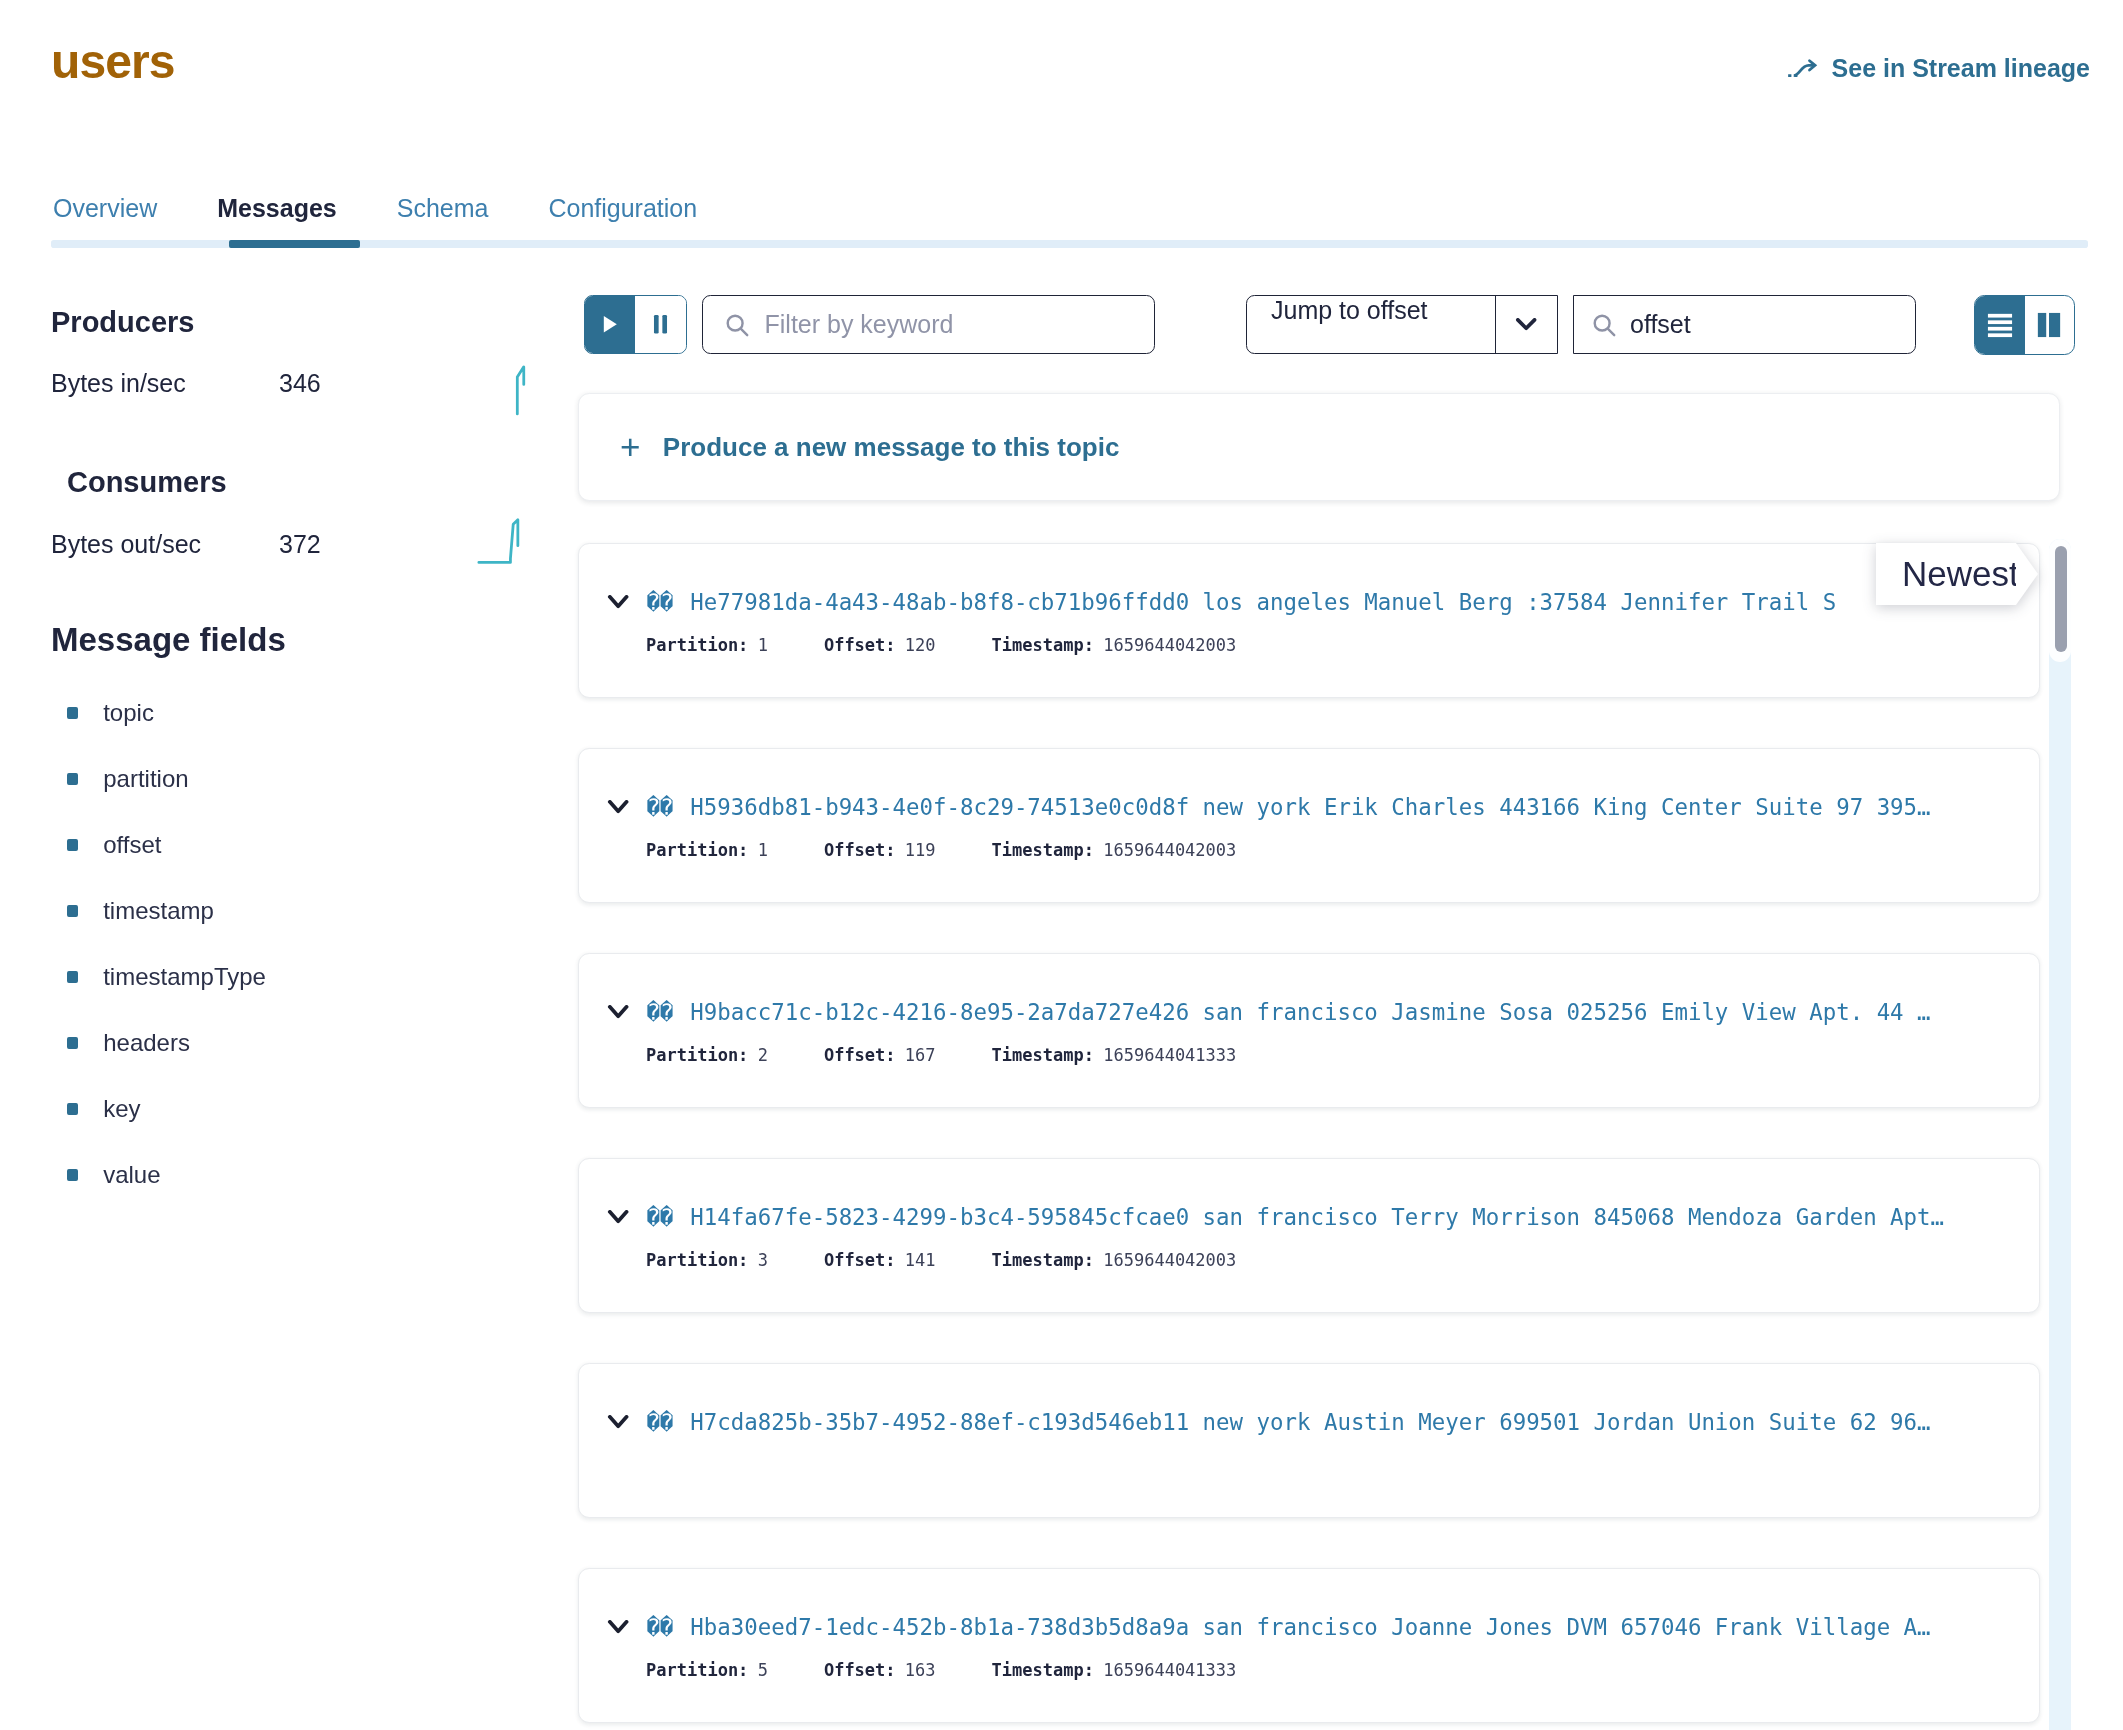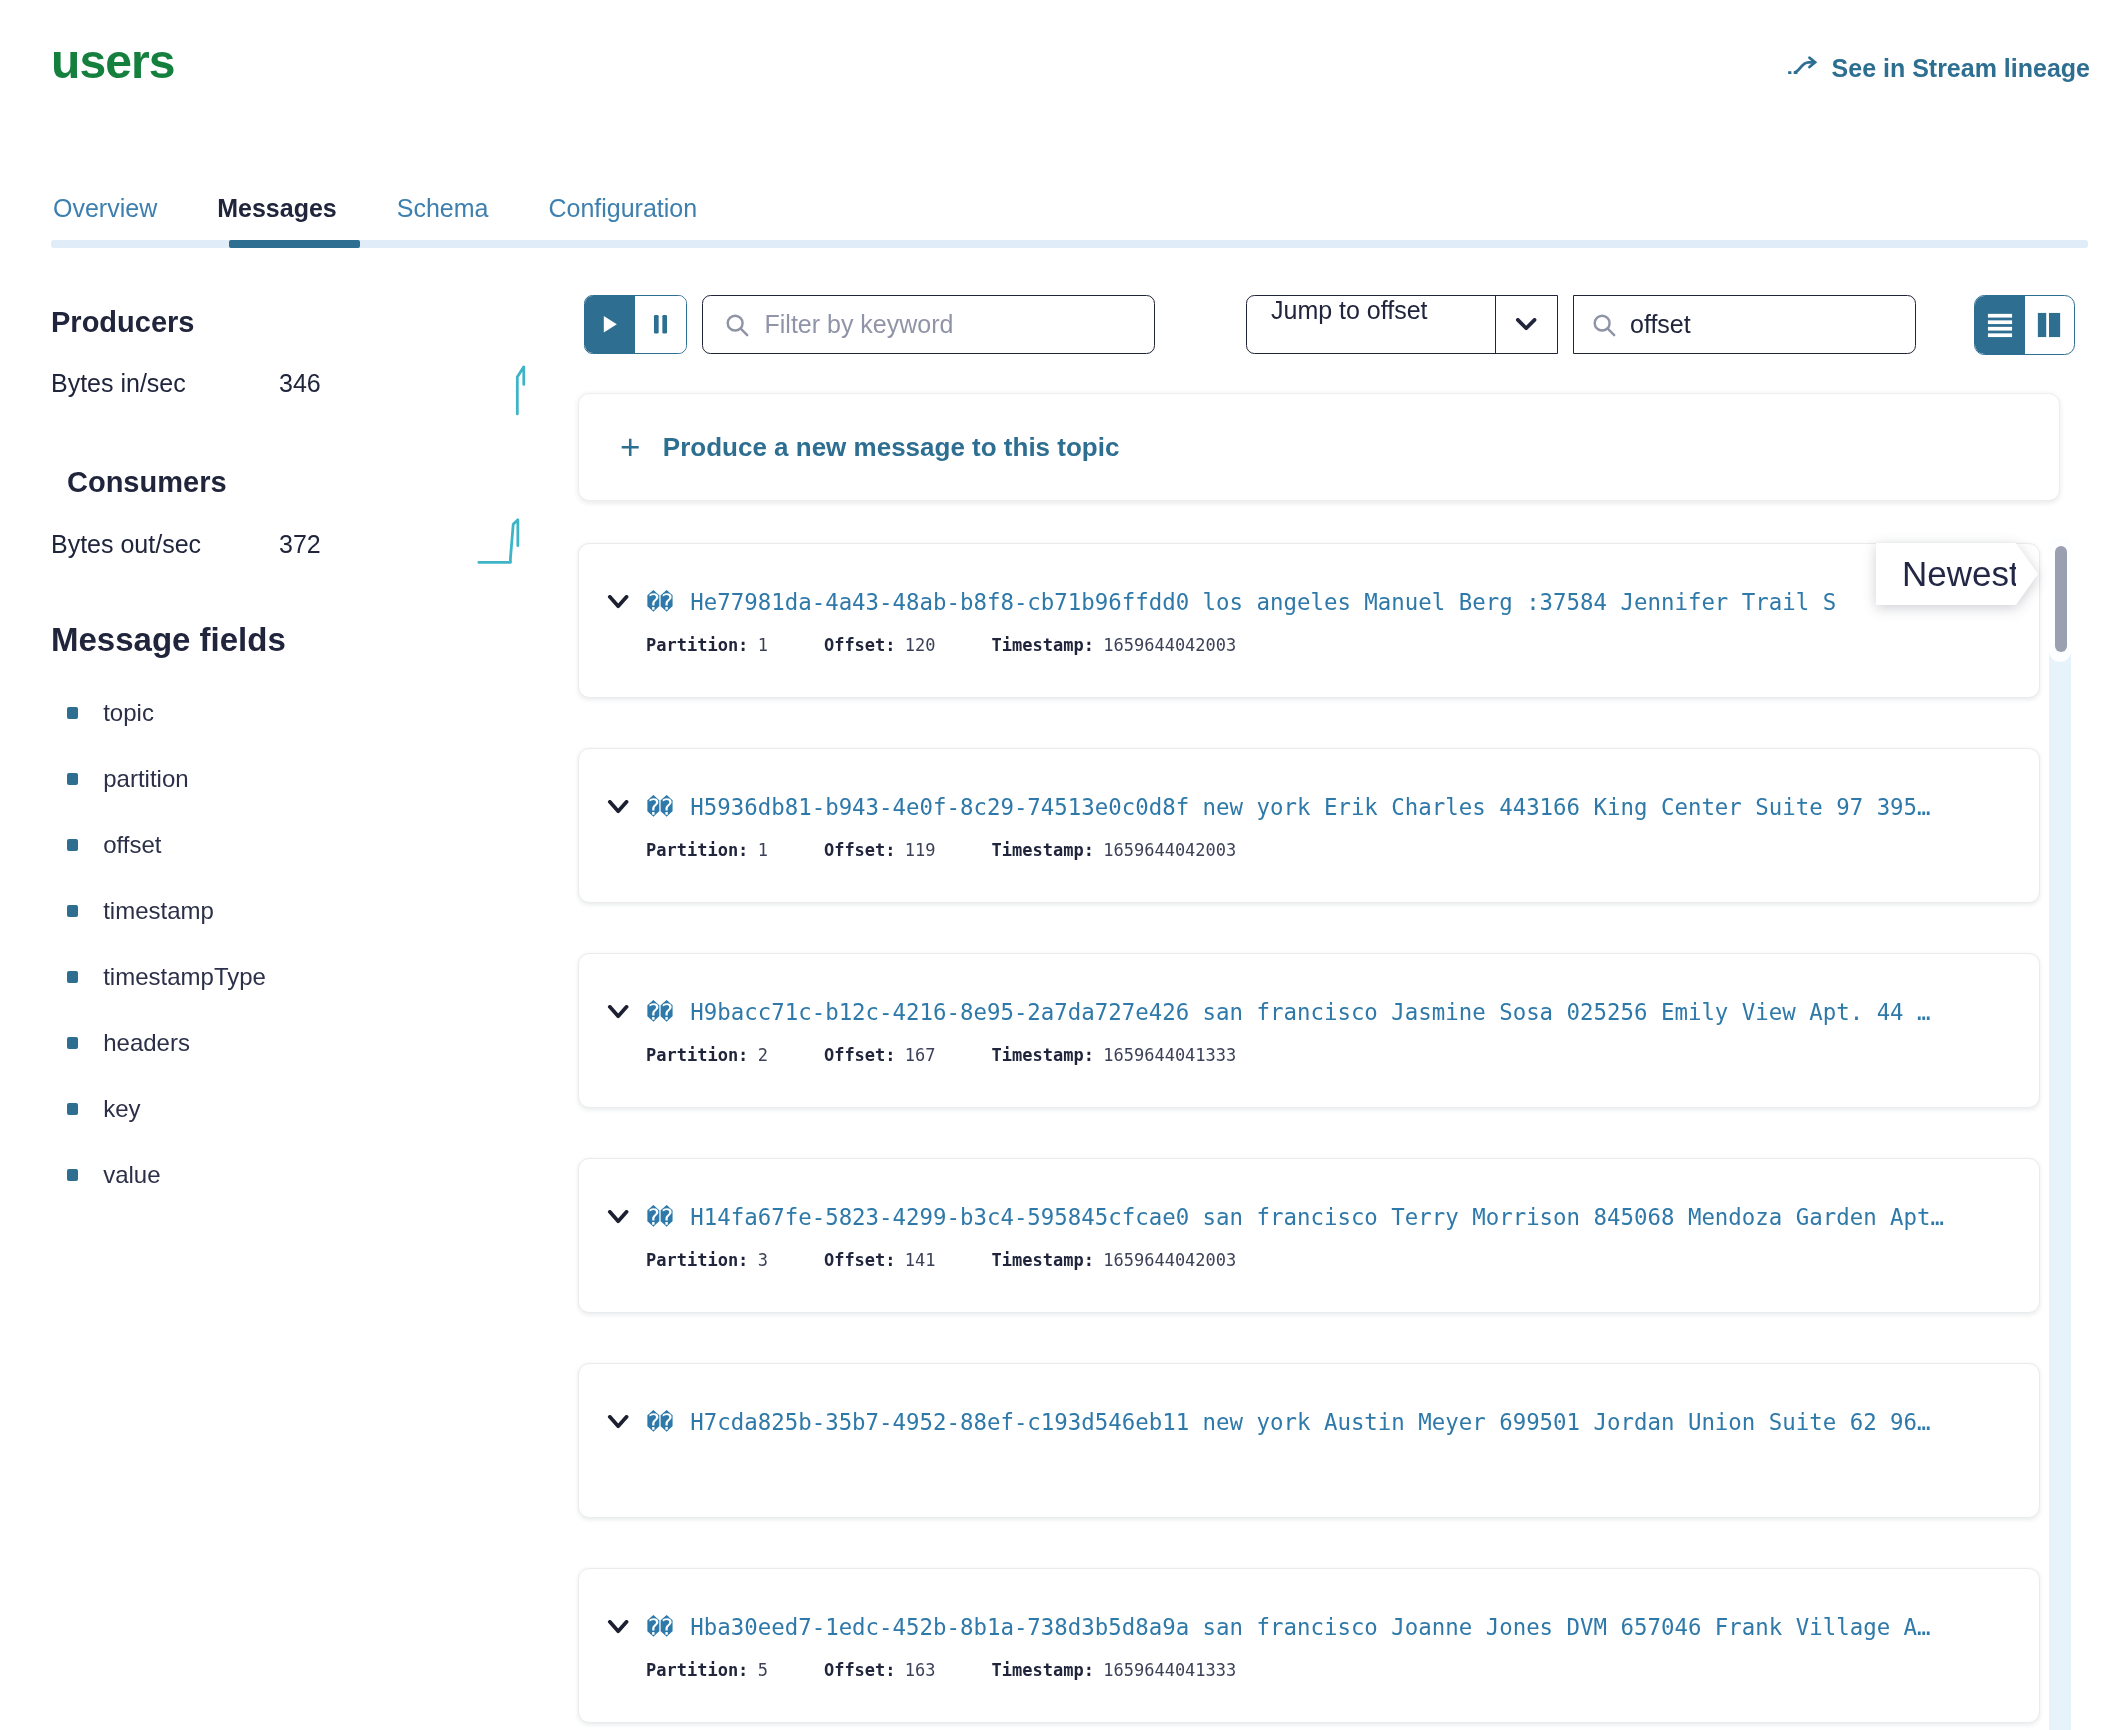--- a/index.html
+++ b/index.html
@@ -12,22 +12,22 @@
     --c-tab_blue:#3D7FAE;
     --c-key_blue:#2E79A9;
     --c-spark_teal:#3EB5C6;
     --c-scroll_track:#E7F3FB;
     --c-scroll_thumb:#9AA0AF;
   }
 
   .abs { position:absolute; }
 
   
-  .page-title { left:51px; top:34px; font-size:48px; font-weight:800; letter-spacing:-0.9px; color:#15803d; }
-  .lineage-link { right:34px; top:54px; display:flex; align-items:flex-start; gap:11.2px;
+  .page-title { left:51px; top:34px; font-size:48px; font-weight:800; letter-spacing:-0.9px; color:#a16207; }
+  .lineage-link { right:34px; top:54px; display:flex; align-items:flex-end; gap:11.2px;
                   color:var(--c-accent); font-size:25px; font-weight:700; cursor:pointer; }
 
   
   .tab-bar { left:53px; top:194px; display:flex; gap:60px; }
   .tab { font-size:25px; color:var(--c-tab_blue); cursor:pointer; padding-bottom:9.3px; }
   .tab.active { color:#20253C; font-weight:700; }
   .tab-underline-track { left:51px; top:240px; width:2037px; height:8.4px; background:#E0EDF8; border-radius:2.8px; }
   .tab-underline-active { left:229px; top:240px; width:131px; height:8.4px; background:var(--c-accent); border-radius:1.9px; }
 
   

